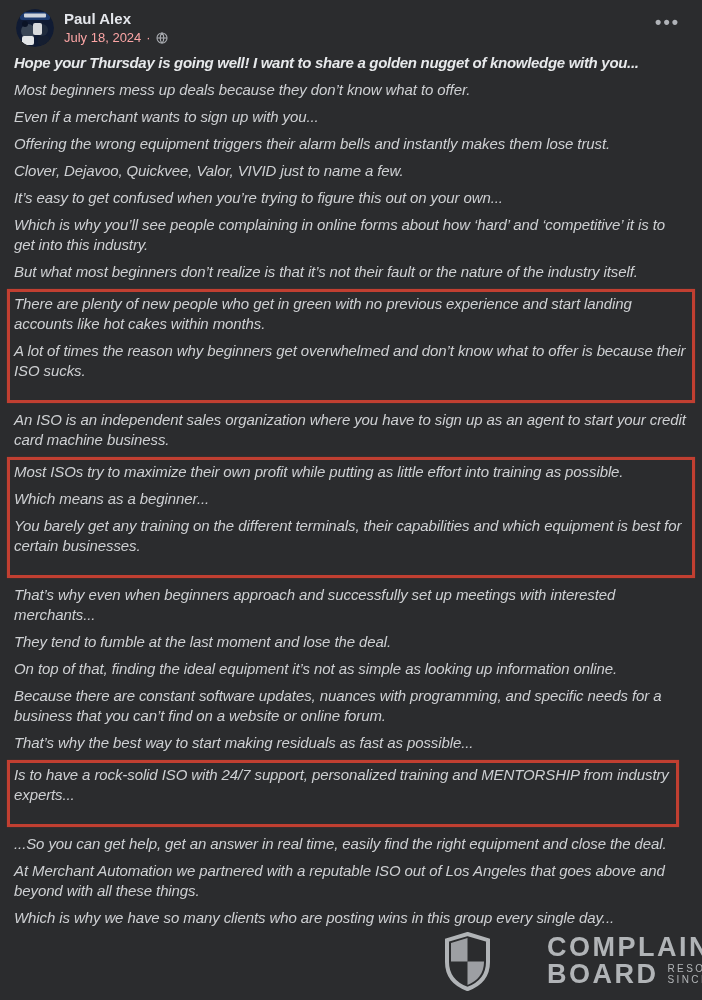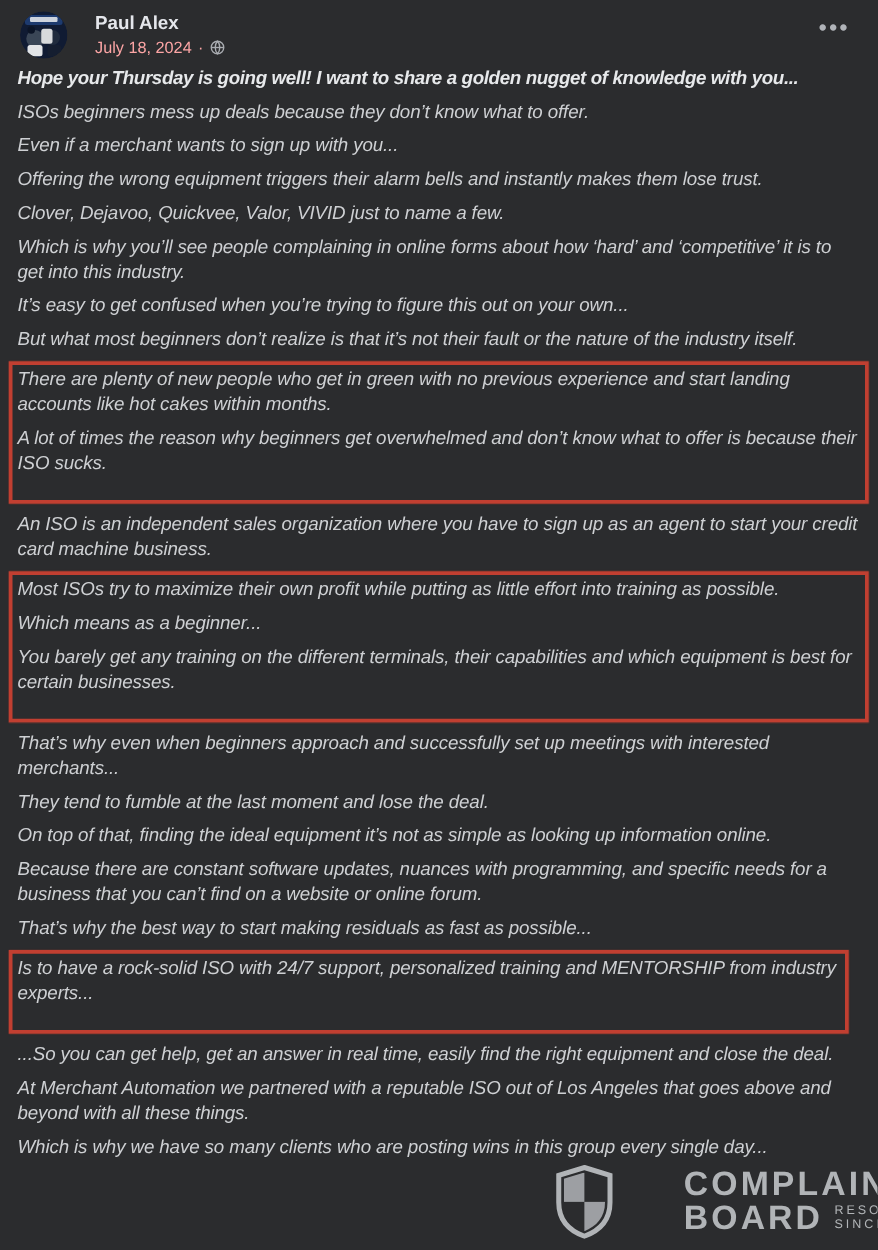--- a/index.html
+++ b/index.html
@@ -6,21 +6,21 @@
   body{
     width:702px;height:1000px;overflow:hidden;position:relative;
     background:#2b2c2e;
     font-family:"Liberation Sans", sans-serif;
     color:#ced0d3;
   }
   
   .header{display:flex;align-items:flex-start;padding:9px 16px 2px 16px;}
   .avatar{width:38px;height:38px;border-radius:50%;overflow:hidden;flex:0 0 auto;cursor:pointer;}
   .avatar svg{display:block;}
-  .header-info{margin-left:22px;flex:1 1 auto;min-width:0;}
+  .header-info{margin-left:10px;flex:1 1 auto;min-width:0;}
   .author{font-size:15px;font-weight:700;color:#e4e6eb;line-height:19px;cursor:pointer;}
   .meta{display:flex;align-items:center;gap:5px;font-size:13px;color:#fca5a5;margin-top:2px;line-height:16px;}
   .globe{display:inline-flex;align-items:center;}
   .menu-btn{color:#b0b3b8;font-size:18px;font-weight:700;letter-spacing:2px;line-height:14px;
     padding:6px 6px;cursor:pointer;user-select:none;}
   
   .post-body{padding:4px 14px 0 14px;font-size:15px;line-height:20px;letter-spacing:-0.1px;font-style:italic;}
   .para{margin:0 0 7px 0;color:#ced0d3;}
   .lead{font-weight:700;color:#e7e9eb;letter-spacing:-0.3px;}
   .hl{border:3px solid var(--hl,#c13f31);margin:5px -7px 7px -7px;padding:2px 4px 16px 4px;
@@ -73,26 +73,26 @@
           <path d="M6 1 C8.4 3.4 8.4 8.6 6 11 C3.6 8.6 3.6 3.4 6 1 Z"></path>
         </svg>
       </span>
     </div>
   </div>
   <div class="menu-btn">•••</div>
 </div>
 
 <div class="post-body">
     <p class="para lead">Hope your Thursday is going well! I want to share a golden nugget of knowledge with you...</p>
-    <p class="para">ISOs beginners mess up deals because they don’t know what to offer.</p>
+    <p class="para">Most beginners mess up deals because they don’t know what to offer.</p>
     <p class="para">Even if a merchant wants to sign up with you...</p>
     <p class="para">Offering the wrong equipment triggers their alarm bells and instantly makes them lose trust.</p>
     <p class="para">Clover, Dejavoo, Quickvee, Valor, VIVID just to name a few.</p>
+    <p class="para">It’s easy to get confused when you’re trying to figure this out on your own...</p>
     <p class="para">Which is why you’ll see people complaining in online forms about how ‘hard’ and ‘competitive’ it is to get into this industry.</p>
-    <p class="para">It’s easy to get confused when you’re trying to figure this out on your own...</p>
     <p class="para">But what most beginners don’t realize is that it’s not their fault or the nature of the industry itself.</p>
     <div class="hl">
       <p class="para">There are plenty of new people who get in green with no previous experience and start landing accounts like hot cakes within months.</p>
       <p class="para">A lot of times the reason why beginners get overwhelmed and don’t know what to offer is because their ISO sucks.</p>
     </div>
     <p class="para">An ISO is an independent sales organization where you have to sign up as an agent to start your credit card machine business.</p>
     <div class="hl">
       <p class="para">Most ISOs try to maximize their own profit while putting as little effort into training as possible.</p>
       <p class="para">Which means as a beginner...</p>
       <p class="para">You barely get any training on the different terminals, their capabilities and which equipment is best for certain businesses.</p>

